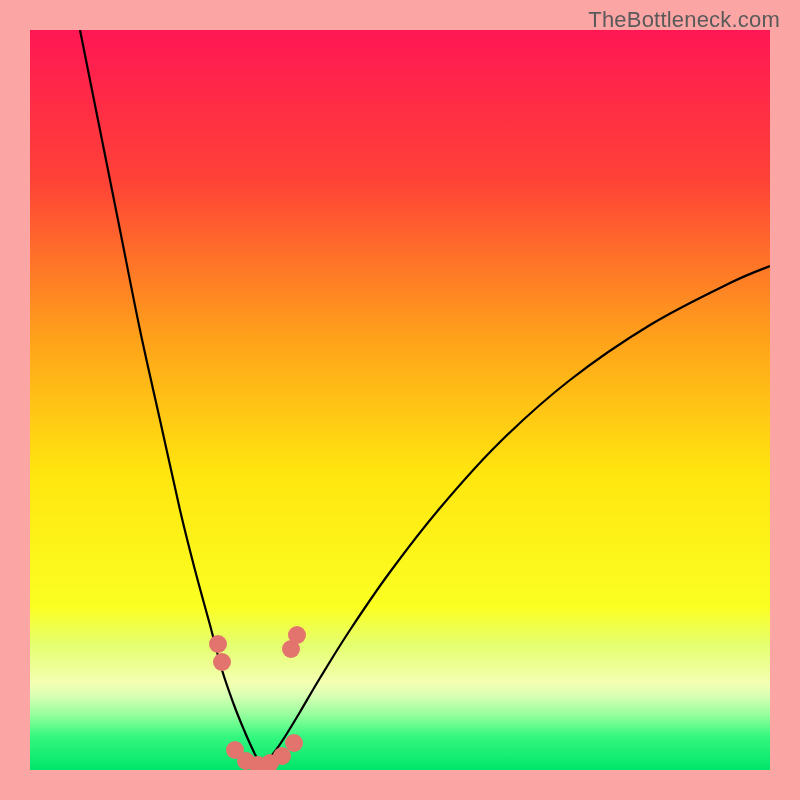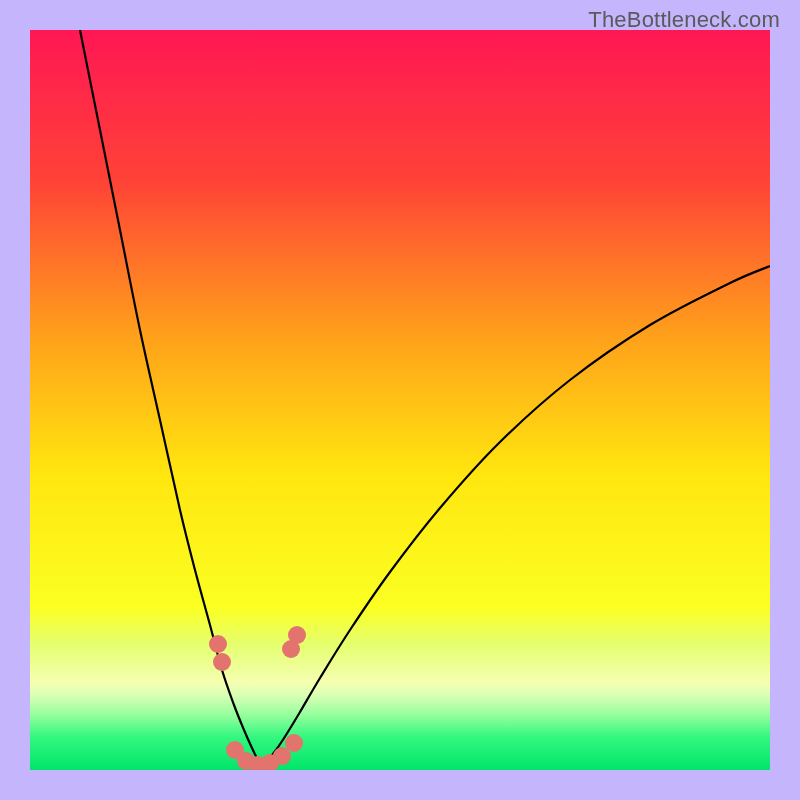--- a/index.html
+++ b/index.html
@@ -7,21 +7,21 @@
     padding: 0;
     width: 800px;
     height: 800px;
     overflow: hidden;
     background: #000;
     font-family: Arial, Helvetica, sans-serif;
   }
   .frame {
     position: absolute;
     inset: 0;
-    background: #c4b5fd;
+    background: #fca5a5;
   }
   .plot {
     position: absolute;
     left: 30px;
     top: 30px;
     width: 740px;
     height: 740px;
     overflow: hidden;
   }
   .watermark {

